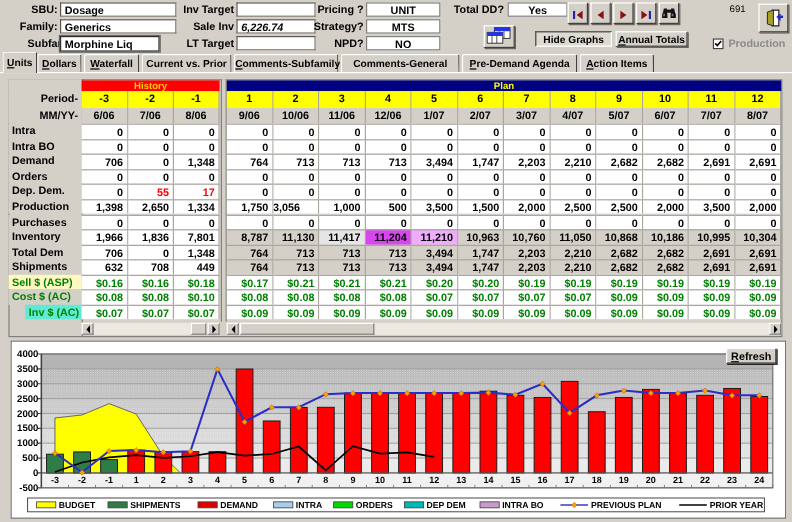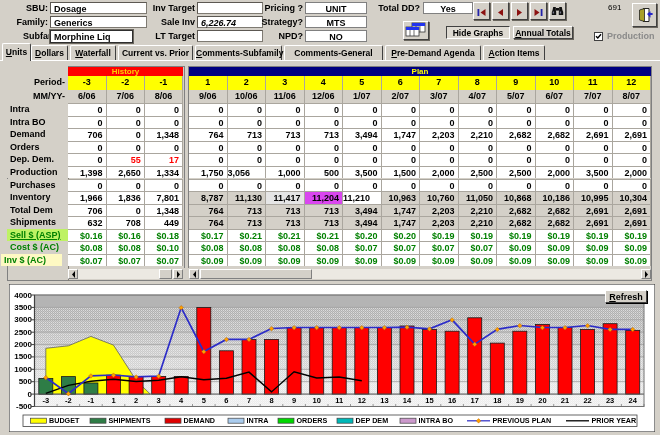--- a/index.html
+++ b/index.html
@@ -102,23 +102,23 @@
 <div class="c " style="left:7px;top:103px;width:61px;height:12.6px;background:#d4d0c8;color:#000;padding-left:3px;line-height:12.6px;">Intra</div>
 <div class="c " style="left:7px;top:115.6px;width:61px;height:12.6px;background:#d4d0c8;color:#000;padding-left:3px;line-height:12.6px;">Intra BO</div>
 <div class="c " style="left:7px;top:128.2px;width:61px;height:12.6px;background:#d4d0c8;color:#000;padding-left:3px;line-height:12.6px;">Demand</div>
 <div class="c " style="left:7px;top:140.7px;width:61px;height:12.6px;background:#d4d0c8;color:#000;padding-left:3px;line-height:12.6px;">Orders</div>
 <div class="c " style="left:7px;top:153.3px;width:61px;height:12.6px;background:#d4d0c8;color:#000;padding-left:3px;line-height:12.6px;">Dep. Dem.</div>
 <div class="c " style="left:7px;top:165.9px;width:61px;height:12.6px;background:#d4d0c8;color:#000;padding-left:3px;line-height:12.6px;">Production</div>
 <div class="c " style="left:7px;top:178.5px;width:61px;height:12.6px;background:#d4d0c8;color:#000;padding-left:3px;line-height:12.6px;">Purchases</div>
 <div class="c " style="left:7px;top:191px;width:61px;height:12.6px;background:#d4d0c8;color:#000;padding-left:3px;line-height:12.6px;">Inventory</div>
 <div class="c " style="left:7px;top:203.6px;width:61px;height:12.6px;background:#d4d0c8;color:#000;padding-left:3px;line-height:12.6px;">Total Dem</div>
 <div class="c " style="left:7px;top:216.2px;width:61px;height:12.6px;background:#d4d0c8;color:#000;padding-left:3px;line-height:12.6px;">Shipments</div>
-<div class="c " style="left:7px;top:228.8px;width:61px;height:12.6px;background:#bef264;color:#008000;padding-left:3px;line-height:12.6px;text-decoration:underline;">Sell $ (ASP)</div>
+<div class="c " style="left:7px;top:228.8px;width:61px;height:12.6px;background:#fef9c3;color:#008000;padding-left:3px;line-height:12.6px;">Sell $ (ASP)</div>
 <div class="c " style="left:7px;top:241.3px;width:61px;height:12.6px;background:#d4d0c8;color:#008000;padding-left:3px;line-height:12.6px;">Cost $ (AC)</div>
-<div class="c " style="left:1px;top:253.9px;width:61px;height:12.6px;background:#fef9c3;color:#008000;padding-left:3px;line-height:12.6px;">Inv $ (AC)</div>
+<div class="c " style="left:21px;top:253.9px;width:61px;height:12.6px;background:#5eead4;color:#008000;padding-left:3px;line-height:12.6px;">Inv $ (AC)</div>
 <div class="c " style="left:68px;top:67px;width:115px;height:9px;background:#ff0000;color:#ffcc00;text-align:center;line-height:9px;font-size:8px;">History</div>
 <div class="c " style="left:68px;top:76px;width:38.5px;height:13.5px;background:#ffff00;text-align:center;line-height:13.5px;border-right:1px solid #aaa69e;">-3</div>
 <div class="c " style="left:68px;top:89.5px;width:38.5px;height:13.5px;background:#d4d0c8;text-align:center;line-height:13.5px;border-right:1px solid #aaa69e;">6/06</div>
 <div class="c " style="left:106.5px;top:76px;width:38.3px;height:13.5px;background:#ffff00;text-align:center;line-height:13.5px;border-right:1px solid #aaa69e;">-2</div>
 <div class="c " style="left:106.5px;top:89.5px;width:38.3px;height:13.5px;background:#d4d0c8;text-align:center;line-height:13.5px;border-right:1px solid #aaa69e;">7/06</div>
 <div class="c " style="left:144.8px;top:76px;width:38.2px;height:13.5px;background:#ffff00;text-align:center;line-height:13.5px;border-right:1px solid #aaa69e;">-1</div>
 <div class="c " style="left:144.8px;top:89.5px;width:38.2px;height:13.5px;background:#d4d0c8;text-align:center;line-height:13.5px;border-right:1px solid #aaa69e;">8/06</div>
 <div class="c " style="left:68px;top:103px;width:38.5px;height:12.6px;background:#fff;color:#000;text-align:right;padding-right:3px;line-height:12.6px;border-right:1px solid #aaa69e;border-top:1px solid #aaa69e;">0</div>
 <div class="c " style="left:106.5px;top:103px;width:38.3px;height:12.6px;background:#fff;color:#000;text-align:right;padding-right:3px;line-height:12.6px;border-right:1px solid #aaa69e;border-top:1px solid #aaa69e;">0</div>
 <div class="c " style="left:144.8px;top:103px;width:38.2px;height:12.6px;background:#fff;color:#000;text-align:right;padding-right:3px;line-height:12.6px;border-right:1px solid #aaa69e;border-top:1px solid #aaa69e;">0</div>
@@ -264,21 +264,21 @@
 <div class="c " style="left:420px;top:178.5px;width:38.5px;height:12.6px;background:#fff;color:#000;text-align:right;padding-right:3px;line-height:12.6px;border-right:1px solid #aaa69e;border-top:1px solid #aaa69e;">0</div>
 <div class="c " style="left:458.5px;top:178.5px;width:38.5px;height:12.6px;background:#fff;color:#000;text-align:right;padding-right:3px;line-height:12.6px;border-right:1px solid #aaa69e;border-top:1px solid #aaa69e;">0</div>
 <div class="c " style="left:497px;top:178.5px;width:38.5px;height:12.6px;background:#fff;color:#000;text-align:right;padding-right:3px;line-height:12.6px;border-right:1px solid #aaa69e;border-top:1px solid #aaa69e;">0</div>
 <div class="c " style="left:535.5px;top:178.5px;width:38.5px;height:12.6px;background:#fff;color:#000;text-align:right;padding-right:3px;line-height:12.6px;border-right:1px solid #aaa69e;border-top:1px solid #aaa69e;">0</div>
 <div class="c " style="left:574px;top:178.5px;width:38.5px;height:12.6px;background:#fff;color:#000;text-align:right;padding-right:3px;line-height:12.6px;border-right:1px solid #aaa69e;border-top:1px solid #aaa69e;">0</div>
 <div class="c " style="left:612.5px;top:178.5px;width:38.5px;height:12.6px;background:#fff;color:#000;text-align:right;padding-right:3px;line-height:12.6px;border-right:1px solid #aaa69e;border-top:1px solid #aaa69e;">0</div>
 <div class="c " style="left:189px;top:191px;width:38.5px;height:12.6px;background:#d4d0c8;color:#000;text-align:right;padding-right:3px;line-height:12.6px;border-right:1px solid #aaa69e;border-top:1px solid #aaa69e;">8,787</div>
 <div class="c " style="left:227.5px;top:191px;width:38.5px;height:12.6px;background:#d4d0c8;color:#000;text-align:right;padding-right:3px;line-height:12.6px;border-right:1px solid #aaa69e;border-top:1px solid #aaa69e;">11,130</div>
 <div class="c " style="left:266px;top:191px;width:38.5px;height:12.6px;background:#e5e5e5;color:#000;text-align:right;padding-right:3px;line-height:12.6px;border-right:1px solid #aaa69e;border-top:1px solid #aaa69e;">11,417</div>
 <div class="c " style="left:304.5px;top:191px;width:38.5px;height:12.6px;background:#d946ef;color:#000;text-align:right;padding-right:3px;line-height:12.6px;border-right:1px solid #aaa69e;border-top:1px solid #aaa69e;">11,204</div>
-<div class="c " style="left:343px;top:191px;width:38.5px;height:12.6px;background:#ffffff;color:#000;padding-right:3px;line-height:12.6px;border-right:1px solid #aaa69e;border-top:1px solid #aaa69e;">11,210</div>
+<div class="c " style="left:343px;top:191px;width:38.5px;height:12.6px;background:#f0abfc;color:#000;text-align:right;padding-right:3px;line-height:12.6px;border-right:1px solid #aaa69e;border-top:1px solid #aaa69e;">11,210</div>
 <div class="c " style="left:381.5px;top:191px;width:38.5px;height:12.6px;background:#d4d0c8;color:#000;text-align:right;padding-right:3px;line-height:12.6px;border-right:1px solid #aaa69e;border-top:1px solid #aaa69e;">10,963</div>
 <div class="c " style="left:420px;top:191px;width:38.5px;height:12.6px;background:#d4d0c8;color:#000;text-align:right;padding-right:3px;line-height:12.6px;border-right:1px solid #aaa69e;border-top:1px solid #aaa69e;">10,760</div>
 <div class="c " style="left:458.5px;top:191px;width:38.5px;height:12.6px;background:#d4d0c8;color:#000;text-align:right;padding-right:3px;line-height:12.6px;border-right:1px solid #aaa69e;border-top:1px solid #aaa69e;">11,050</div>
 <div class="c " style="left:497px;top:191px;width:38.5px;height:12.6px;background:#d4d0c8;color:#000;text-align:right;padding-right:3px;line-height:12.6px;border-right:1px solid #aaa69e;border-top:1px solid #aaa69e;">10,868</div>
 <div class="c " style="left:535.5px;top:191px;width:38.5px;height:12.6px;background:#d4d0c8;color:#000;text-align:right;padding-right:3px;line-height:12.6px;border-right:1px solid #aaa69e;border-top:1px solid #aaa69e;">10,186</div>
 <div class="c " style="left:574px;top:191px;width:38.5px;height:12.6px;background:#d4d0c8;color:#000;text-align:right;padding-right:3px;line-height:12.6px;border-right:1px solid #aaa69e;border-top:1px solid #aaa69e;">10,995</div>
 <div class="c " style="left:612.5px;top:191px;width:38.5px;height:12.6px;background:#d4d0c8;color:#000;text-align:right;padding-right:3px;line-height:12.6px;border-right:1px solid #aaa69e;border-top:1px solid #aaa69e;">10,304</div>
 <div class="c " style="left:189px;top:203.6px;width:38.5px;height:12.6px;background:#d4d0c8;color:#000;text-align:right;padding-right:3px;line-height:12.6px;border-right:1px solid #aaa69e;border-top:1px solid #aaa69e;">764</div>
 <div class="c " style="left:227.5px;top:203.6px;width:38.5px;height:12.6px;background:#d4d0c8;color:#000;text-align:right;padding-right:3px;line-height:12.6px;border-right:1px solid #aaa69e;border-top:1px solid #aaa69e;">713</div>
 <div class="c " style="left:266px;top:203.6px;width:38.5px;height:12.6px;background:#d4d0c8;color:#000;text-align:right;padding-right:3px;line-height:12.6px;border-right:1px solid #aaa69e;border-top:1px solid #aaa69e;">713</div>

